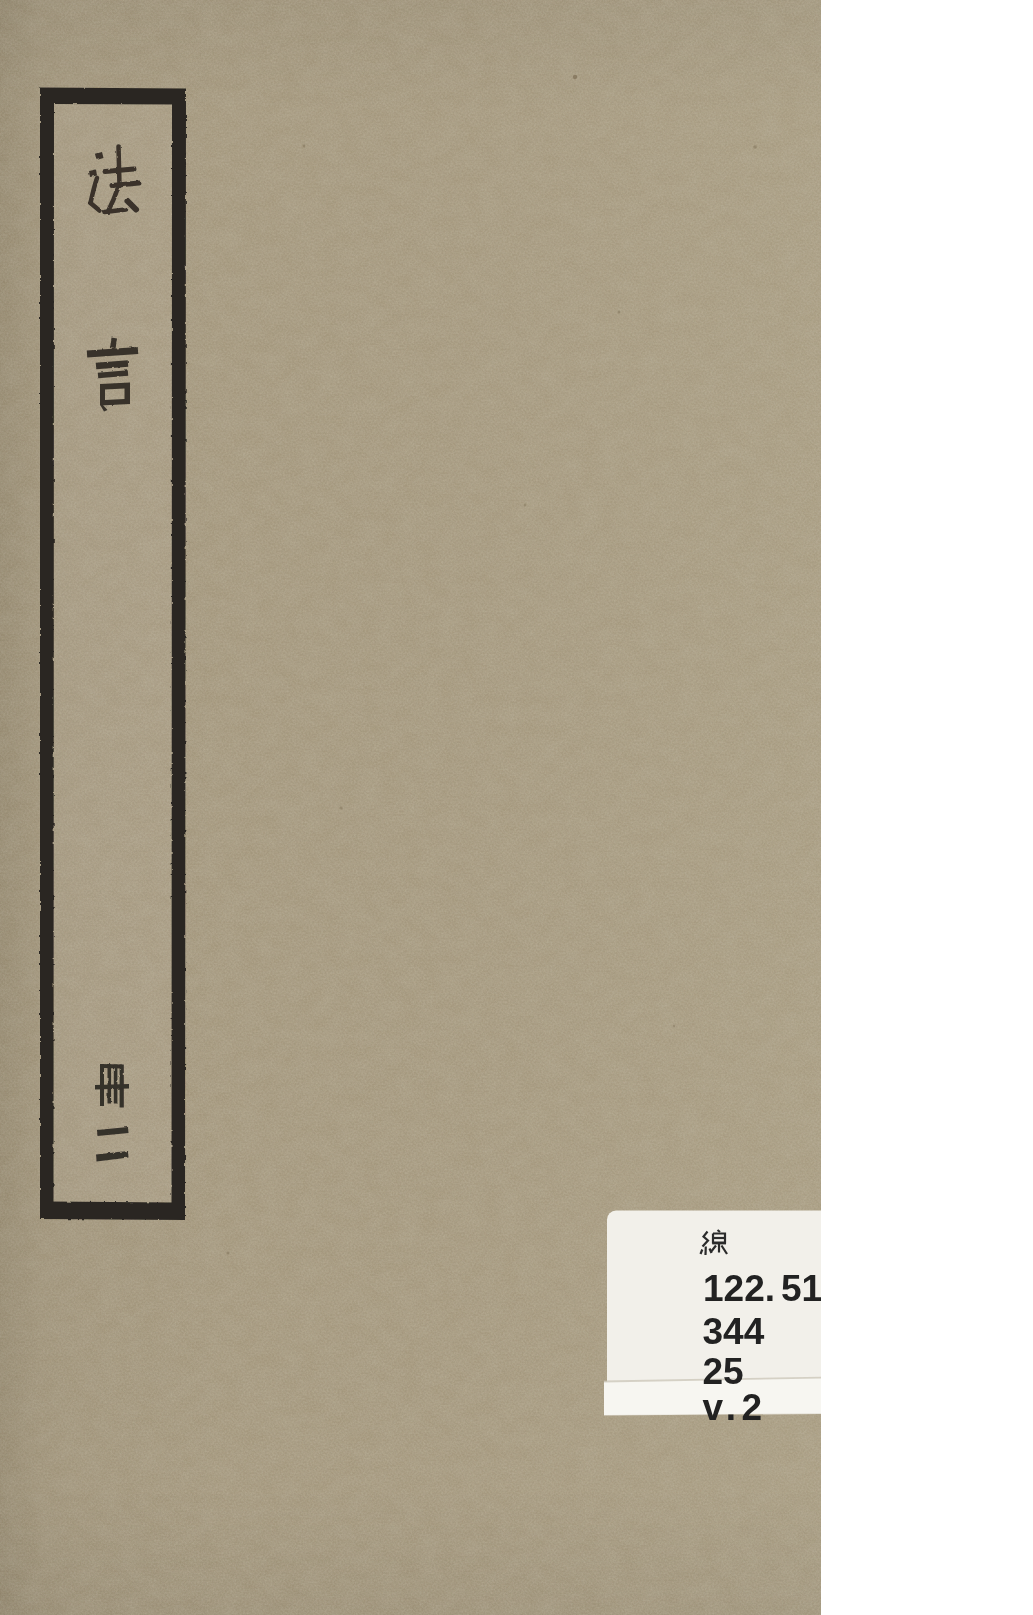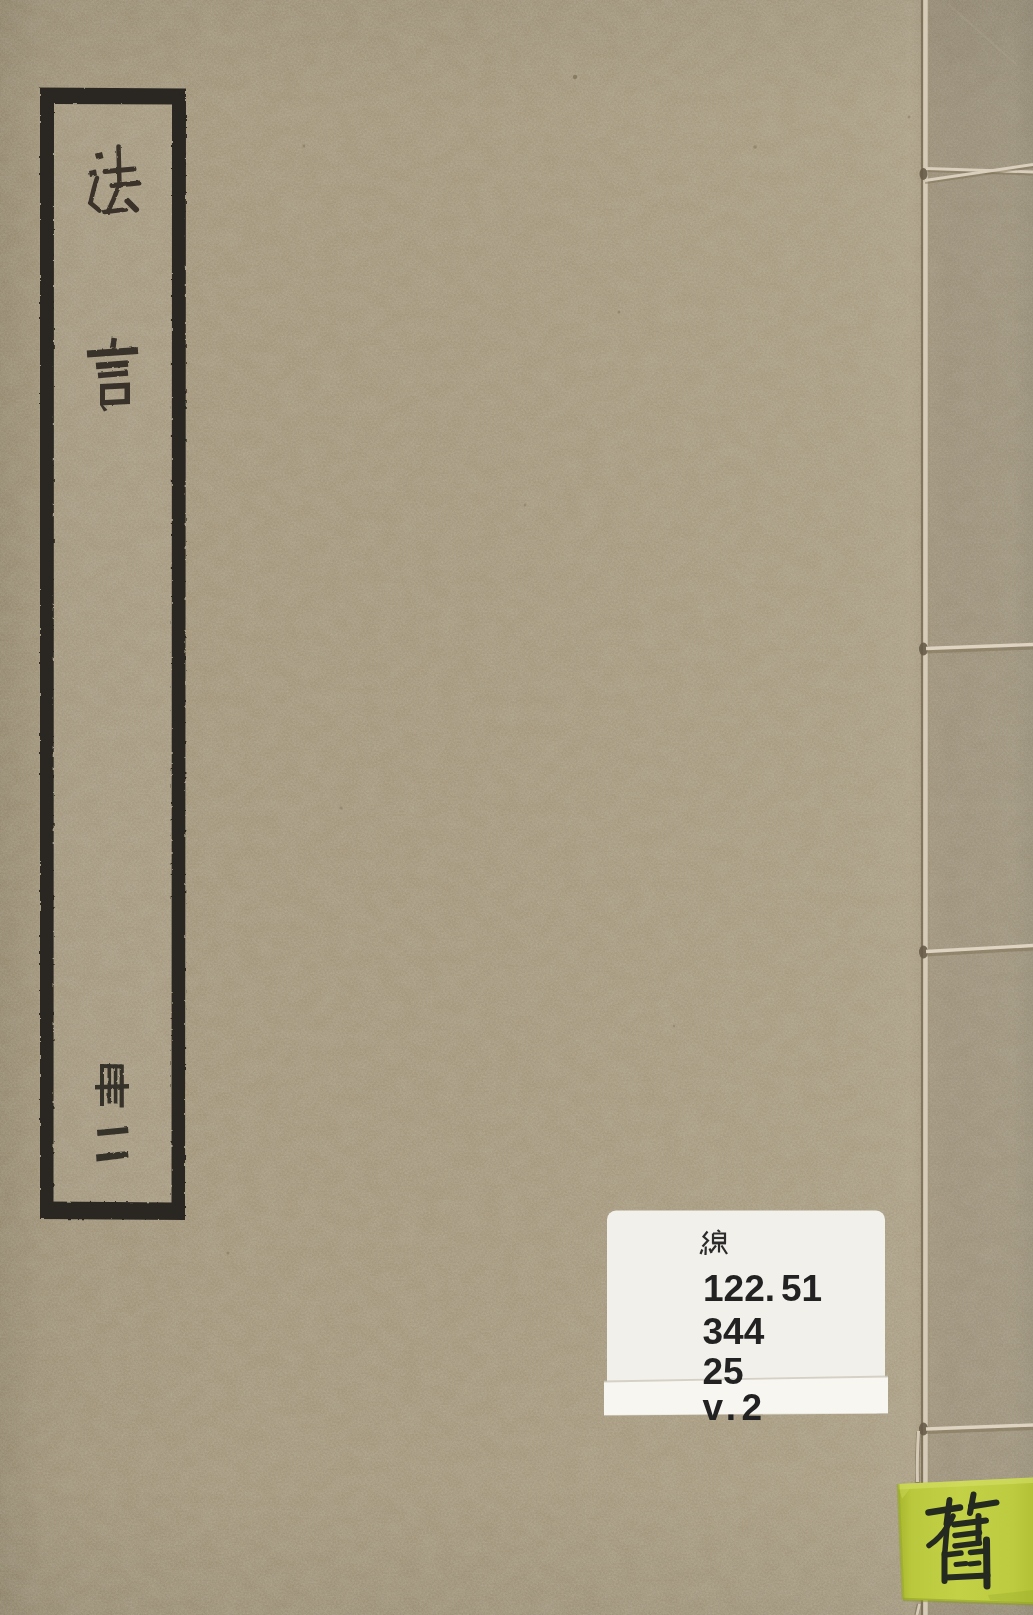--- a/index.html
+++ b/index.html
@@ -1,16 +1,16 @@
 <!DOCTYPE html>
 <html><head>
 <meta charset="utf-8">
 <style>
   html,body{margin:0;padding:0;background:#fff}
-  #page{position:relative;width:1033px;height:1615px;overflow:hidden;font-family:"Liberation Sans",sans-serif}
+  #page{position:relative;width:821px;height:1615px;overflow:hidden;font-family:"Liberation Sans",sans-serif}
 </style>
 </head>
 <body>
 <div id="page">
 <svg width="1033" height="1615" viewBox="0 0 1033 1615" xmlns="http://www.w3.org/2000/svg">
 <defs>
   <filter id="grain" x="0" y="0" width="100%" height="100%">
     <feTurbulence type="fractalNoise" baseFrequency="0.55" numOctaves="2" seed="7"></feTurbulence>
     <feColorMatrix type="matrix" values="0 0 0 0 0.95  0 0 0 0 0.91  0 0 0 0 0.8  0.5 0 0 0 -0.12"></feColorMatrix>
   </filter>

